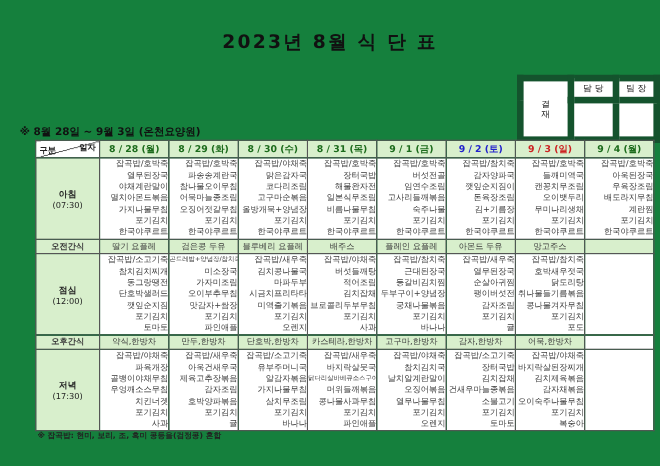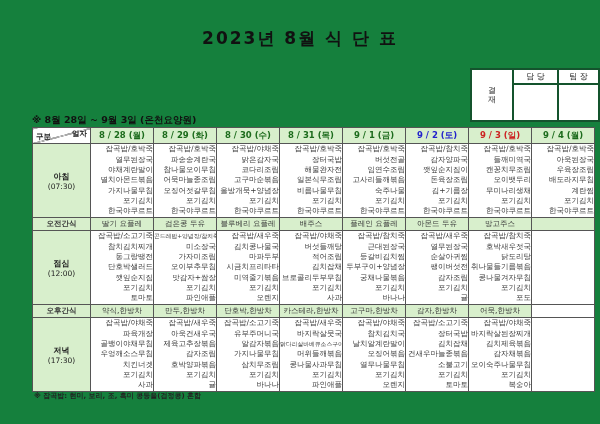--- a/index.html
+++ b/index.html
@@ -12,29 +12,29 @@
   .title {
     position:absolute; top:27px; left:0; width:100%;
     text-align:center; font-size:17px; font-weight:bold; letter-spacing:2px; color:#111;
   }
   
   .approval {
     position:absolute; top:68px; left:470px;
     border-collapse:collapse; table-layout:fixed;
   }
   .approval td {
-    border:2px solid #14532d; text-align:center; vertical-align:middle;
+    border:6px solid #14532d; text-align:center; vertical-align:middle;
     font-size:8px; color:#222; background:#fff;
   }
   .approval .stamp { width:15px; line-height:9px; word-break:break-all; padding:16px; }
   .approval .hd { width:53px; height:13px; }
   .approval .hd2 { width:48px; }
   .approval .sign { height:31px; }
   .subtitle {
-    position:absolute; top:114px; left:32px;
+    position:absolute; top:114px; left:18px;
     font-size:9.5px; font-weight:bold; color:#111;
   }
   
   .menu {
     position:absolute; top:127px; left:32px; width:563px;
     border-collapse:collapse; table-layout:fixed;
   }
   .menu th, .menu td {
     border:1px solid #555; text-align:center; vertical-align:middle;
     padding:0; overflow:hidden;

